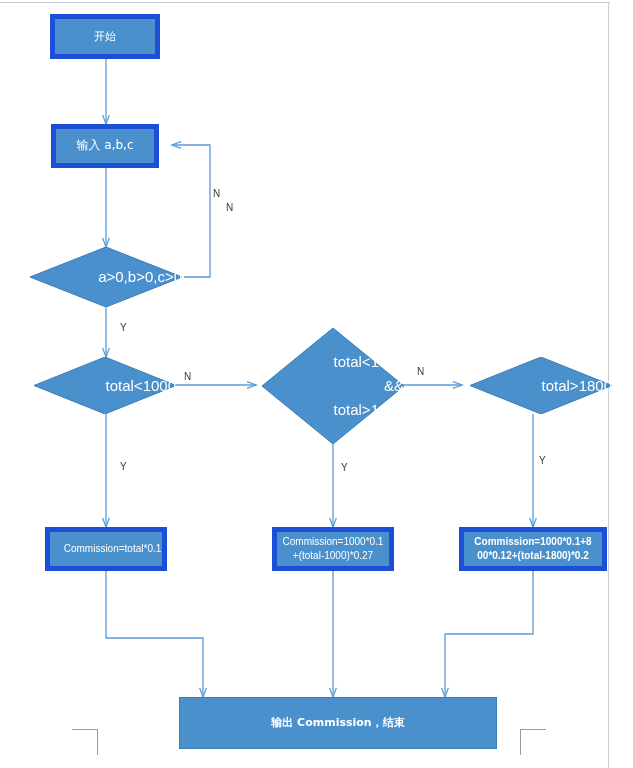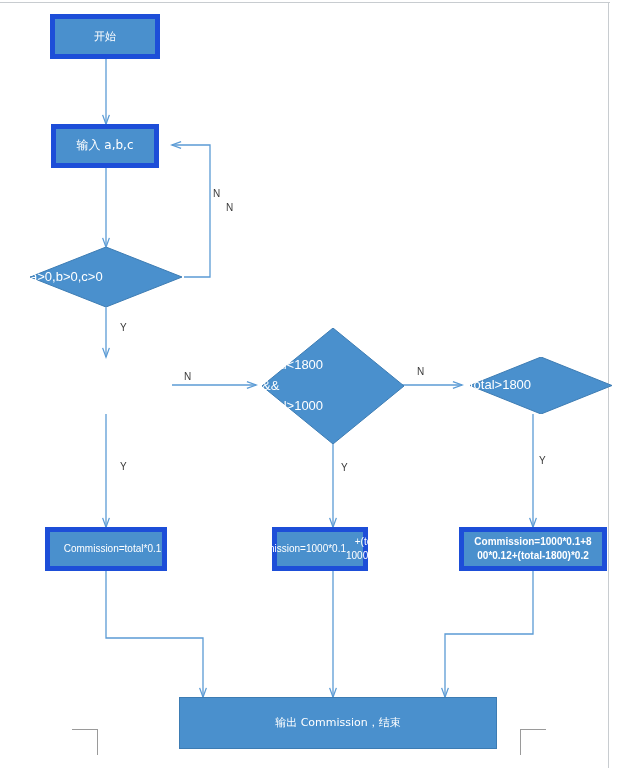--- a/index.html
+++ b/index.html
@@ -79,25 +79,25 @@
     left: 0;
     top: 0;
   }
   .diamond-label {
     position: absolute;
     left: 0;
     top: 0;
     width: 100%;
     height: 100%;
     display: flex;
-    align-items: flex-start;
+    align-items: flex-end;
     justify-content: center;
     flex-direction: column;
     color: #ffffff;
-    font-size: 13px;
+    font-size: 15px;
     line-height: 1.6;
     text-align: center;
     pointer-events: none;
   }
   .edge-label {
     position: absolute;
     color: #3b3b3b;
     font-size: 10px;
     font-family: "Liberation Sans", "DejaVu Sans", sans-serif;
   }
@@ -172,20 +172,28 @@
 
   <div class="diamond-wrap" style="left:30px; top:247px; width:152px; height:60px;">
     <svg width="152" height="60">
       <polygon points="76,0 152,30 76,60 0,30" fill="#4a90cd" stroke="#3d7cb3" stroke-width="1"></polygon>
     </svg>
     <div class="diamond-label">
       <span>a&gt;0,b&gt;0,c&gt;0</span>
     </div>
   </div>
 
+  <div class="diamond-wrap" style="left:34px; top:357px; width:142px; height:57px;">
+    <svg width="142" height="57">
+      <polygon points="71,0 142,28.5 71,57 0,28.5" fill="#4a90cd" stroke="#3d7cb3" stroke-width="1"></polygon>
+    </svg>
+    <div class="diamond-label">
+      <span>total&lt;1000</span>
+    </div>
+  </div>
 
   <div class="diamond-wrap" style="left:262px; top:328px; width:142px; height:116px;text-decoration:underline;">
     <svg width="142" height="116">
       <polygon points="71,0 142,58 71,116 0,58" fill="#4a90cd" stroke="#3d7cb3" stroke-width="1"></polygon>
     </svg>
     <div class="diamond-label">
       <span>total&lt;1800</span>
       <span>&amp;&amp;</span>
       <span>total&gt;1000</span>
     </div>
@@ -197,31 +205,31 @@
     </svg>
     <div class="diamond-label">
       <span>total&gt;1800</span>
     </div>
   </div>
 
   <div class="shape process" style="left:45px; top:527px; width:122px; height:44px;padding-left:17px;">
     <span>Commission=total*0.1</span>
   </div>
 
-  <div class="shape process" style="left:272px; top:527px; width:96px; height:44px; flex-direction:row;">
+  <div class="shape process" style="left:272px; top:527px; width:122px; height:44px; flex-direction:column;">
     <span>Commission=1000*0.1</span>
     <span>+(total-1000)*0.27</span>
   </div>
 
   <div class="shape process" style="left:459px; top:527px; width:148px; height:44px; flex-direction:column;font-weight:bold;">
     <span>Commission=1000*0.1+8</span>
     <span>00*0.12+(total-1800)*0.2</span>
   </div>
 
-  <div class="shape terminator cjk" style="left:179px; top:697px; width:318px; height:52px;">
+  <div class="shape terminator cjk" style="left:179px; top:697px; width:318px; height:52px;font-weight:bold;">
     <span>输出 Commission，结束</span>
   </div>
 
   <div class="edge-label" style="left:213px; top:188px;">N</div>
   <div class="edge-label" style="left:226px; top:202px;">N</div>
   <div class="edge-label" style="left:120px; top:322px;">Y</div>
   <div class="edge-label" style="left:184px; top:371px;">N</div>
   <div class="edge-label" style="left:120px; top:461px;">Y</div>
   <div class="edge-label" style="left:417px; top:366px;">N</div>
   <div class="edge-label" style="left:341px; top:462px;">Y</div>

